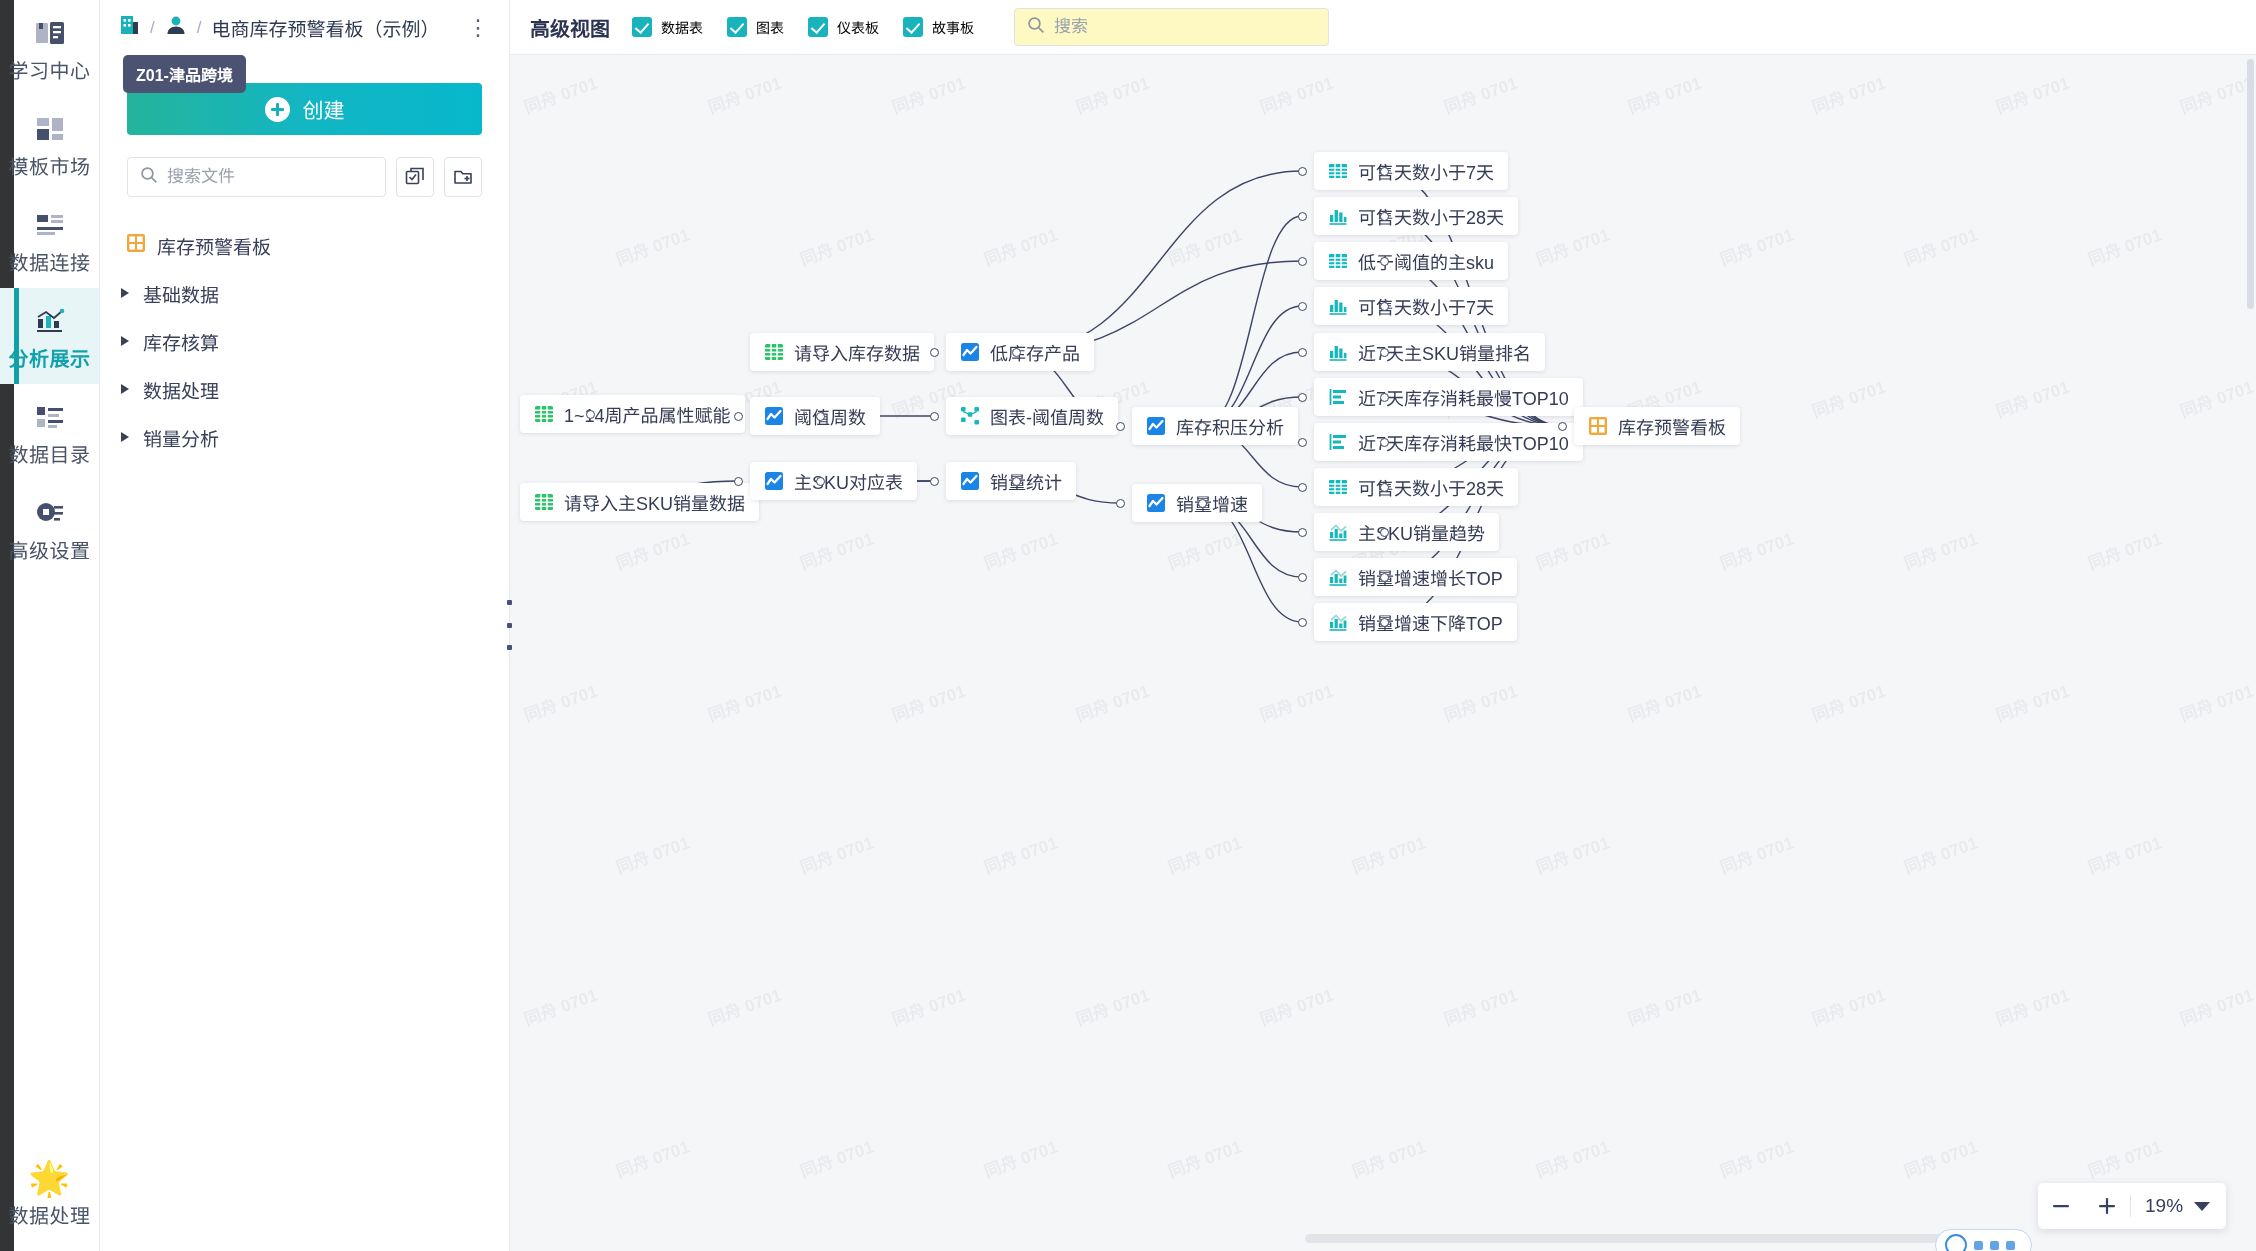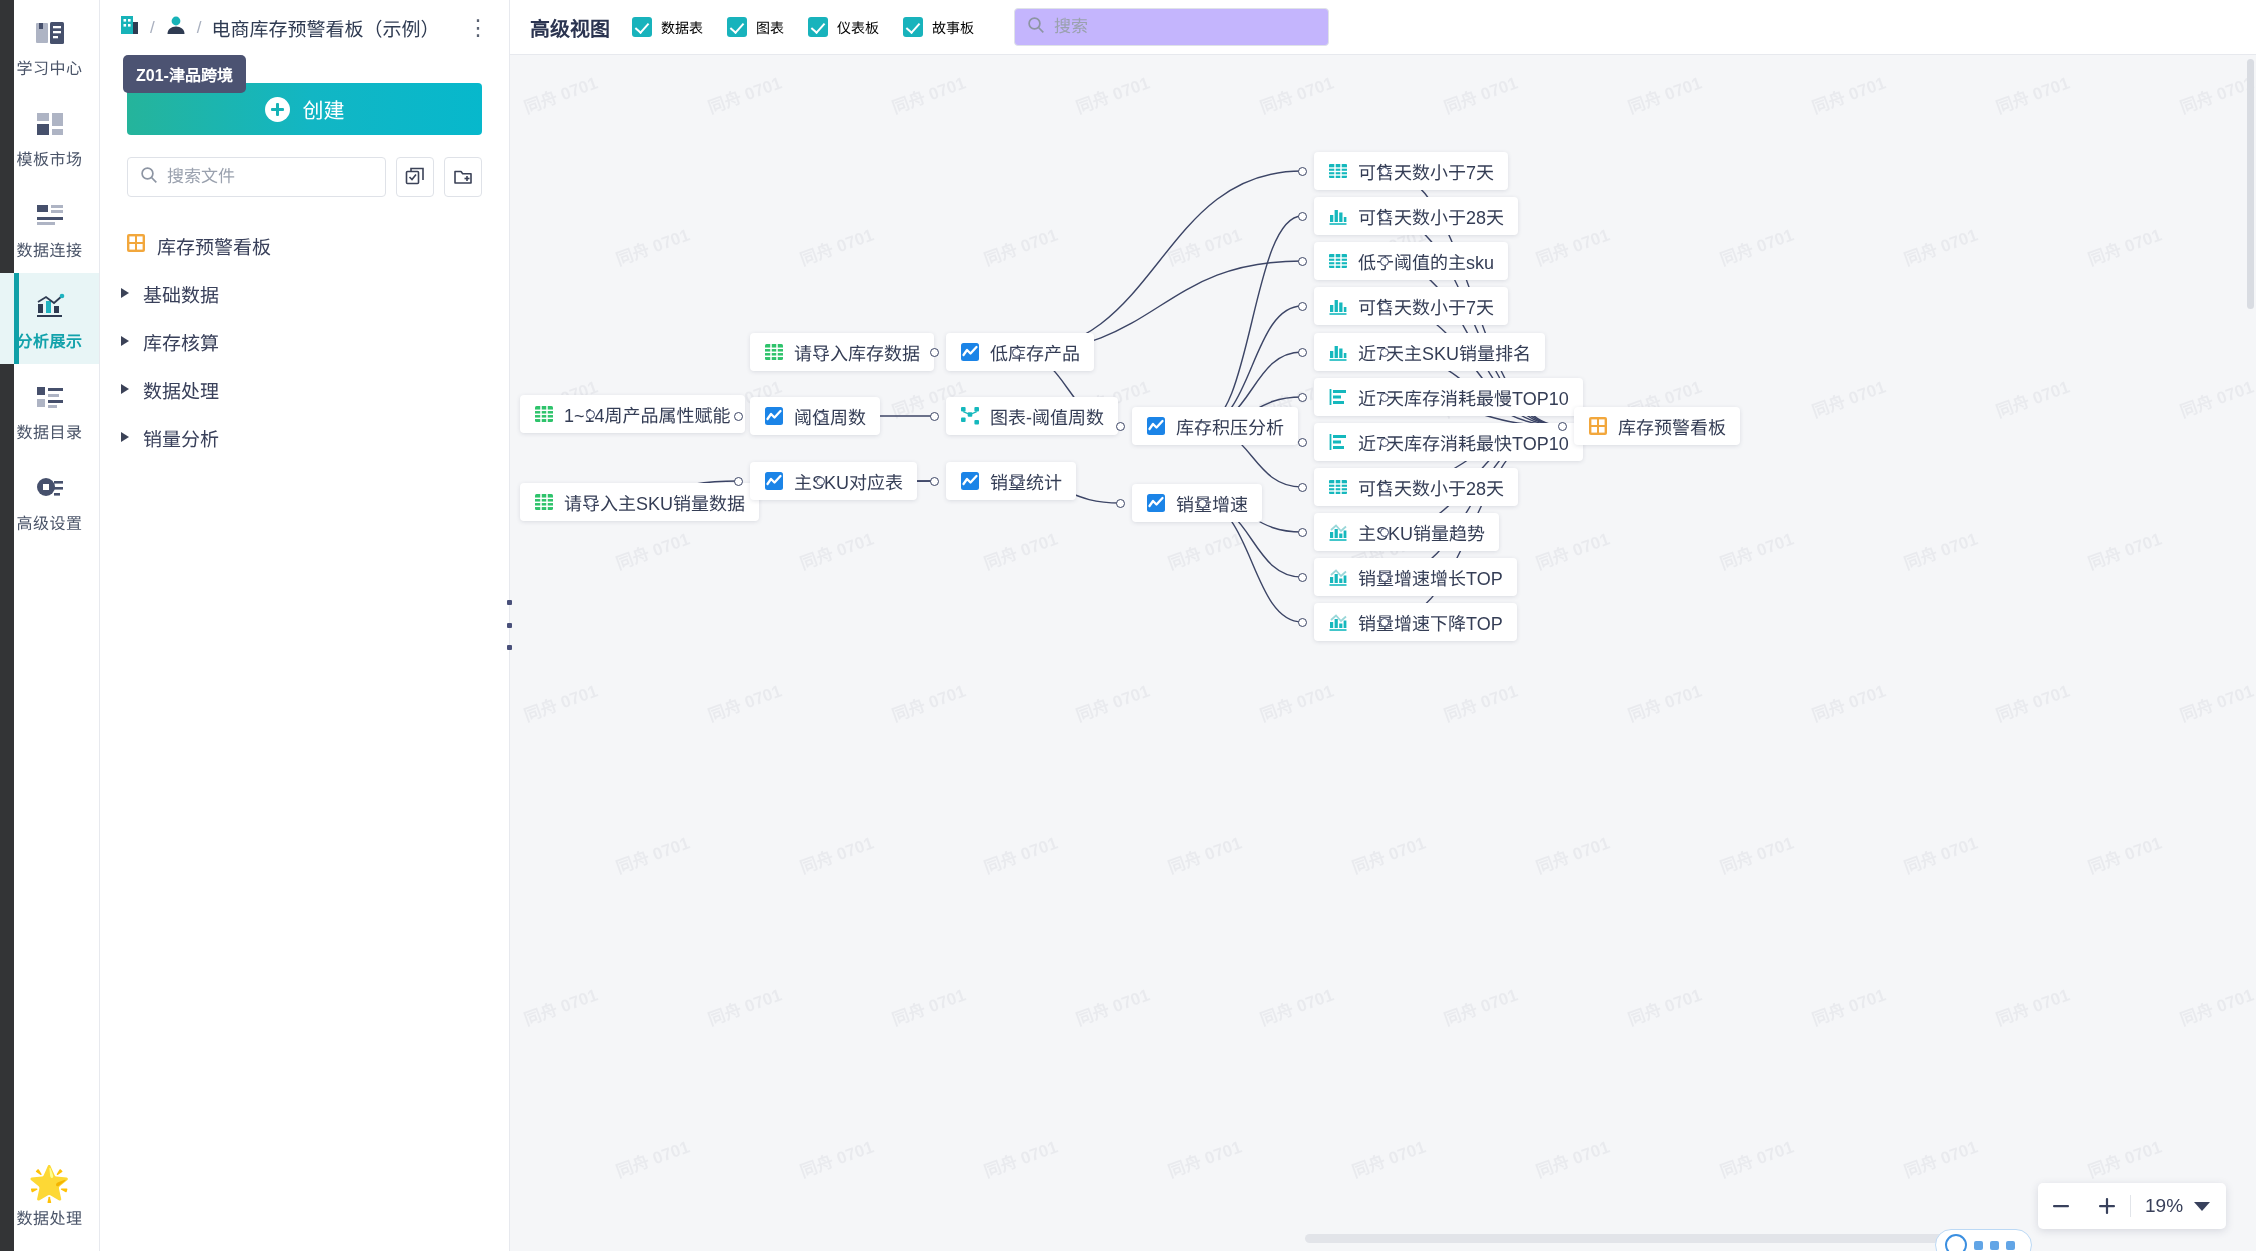--- a/index.html
+++ b/index.html
@@ -32,21 +32,21 @@
     text-align: center;
     cursor: pointer;
     position: relative;
     user-select: none;
   }
   .rail-item.active { background: #e8f5f6; }
   .rail-item.active::before{
     content:""; position:absolute; left:14px; top:0; bottom:0; width:5px; background:#10a0a8;
   }
   .rail-ico { height: 30px; display:flex; align-items:center; justify-content:center; margin-bottom:7px; }
-  .rail-label { font-size: 16px; color:#4a5468; letter-spacing:.5px;text-align:center; }
+  .rail-label { font-size: 20px; color:#4a5468; letter-spacing:.5px;text-align:center; }
   .rail-item.active .rail-label { color:#12a2ab; font-weight:bold; }
   .rail-spacer { flex: 1 1 auto; }
   .rail-bottom { padding-bottom: 22px; }
   .star { font-size: 34px; line-height: 34px; }
 
   
   .filepanel {
     width: 410px; flex: 0 0 410px;
     height: 1251px; background:#fff;
     border-right: 1px solid #e7e9ee;
@@ -128,21 +128,21 @@
   .chk{
     width:20px;height:20px;border-radius:3px;background:#18b3bc;position:relative;flex:0 0 20px;
   }
   .chk::after{
     content:"";position:absolute;left:6px;top:3px;width:6px;height:11px;
     border:solid #fff;border-width:0 2.6px 2.6px 0;transform:rotate(42deg);
   }
   .chk-label{ font-size:14px;color:#000000; }
   .topsearch{
     width:315px;height:38px;border:1px solid #dfe2e8;border-radius:4px;
-    display:flex;align-items:center;gap:9px;padding:0 12px;margin-left:16px;background:#c4b5fd;
+    display:flex;align-items:center;gap:9px;padding:0 12px;margin-left:16px;background:#fef9c3;
   }
   .topsearch input{border:0;outline:0;font-size:17px;color:#39405a;width:100%;font-family:inherit;background:transparent;}
   .topsearch input::placeholder{color:#9aa1ae;}
 
   
   .canvas{ position:absolute; left:0; top:55px; right:0; bottom:0; overflow:hidden; }
   .wm{
     position:absolute; font-size:17px; color:#8b90a0; opacity:.105;
     transform:rotate(-20deg); white-space:nowrap; pointer-events:none;
     font-family:"Liberation Sans",sans-serif; font-weight:bold;

